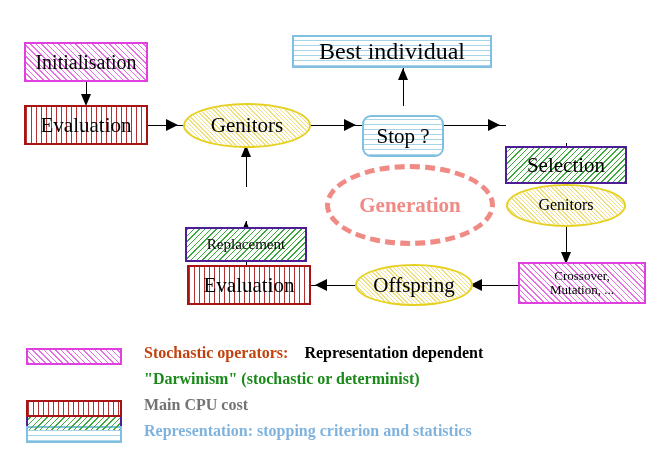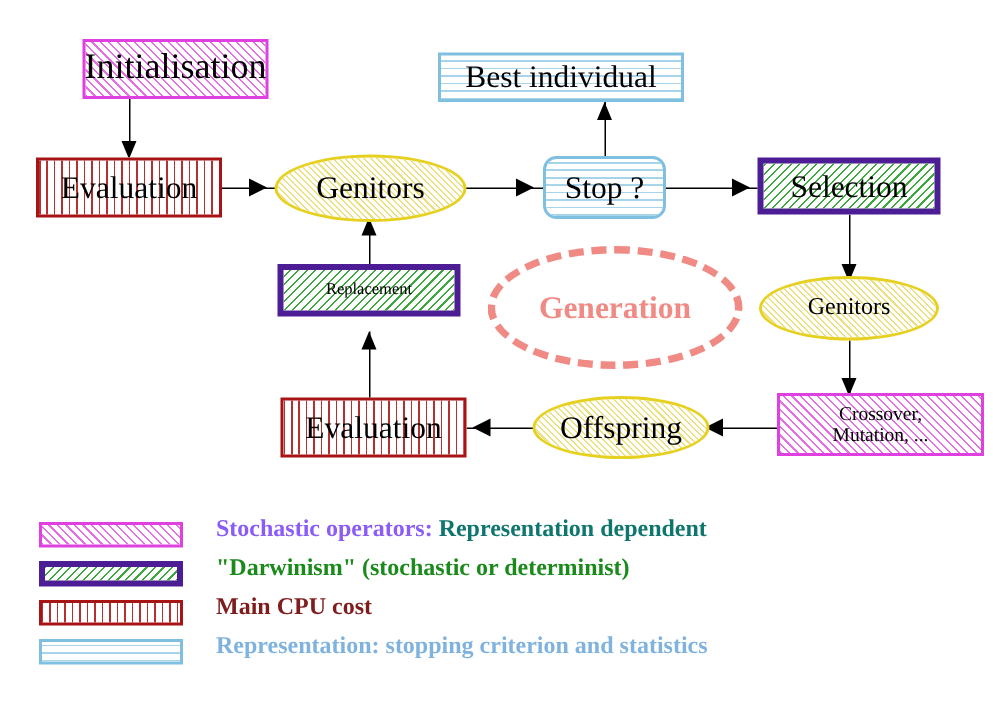--- a/index.html
+++ b/index.html
@@ -39,21 +39,21 @@
   }
 
   
   .fill-magenta { border: 2px solid #e040e0; background: #ffffff; }
   .fill-magenta .hatch {
     background-image: repeating-linear-gradient(45deg,
       #e66fe6 0px, #e66fe6 1px, rgba(255,255,255,0) 1px, rgba(255,255,255,0) 4px);
   }
 
   
-  .fill-green { border: 4px solid #4c1d95; background: #ffffff; }
+  .fill-green { border: 2px solid #4c1d95; background: #ffffff; margin-top: 41px; }
   .fill-green .hatch {
     background-image: repeating-linear-gradient(-45deg,
       #3aa83a 0px, #3aa83a 1px, rgba(255,255,255,0) 1px, rgba(255,255,255,0) 4px);
   }
 
   
   .fill-red { border: 2px solid #a81414; background: #ffffff; }
   .fill-red .hatch {
     background-image: repeating-linear-gradient(90deg,
       #b53030 0px, #b53030 1px, rgba(255,255,255,0) 1px, rgba(255,255,255,0) 5px);
@@ -148,103 +148,103 @@
   <div class="edge edge-v" style="left:246px; top:221px; height:45px;"></div>
   <div class="arrowhead ah-up" style="left:241px; top:221px;"></div>
 
   <div class="edge edge-v" style="left:246px; top:145px; height:42px;"></div>
   <div class="arrowhead ah-up" style="left:241px; top:145px;"></div>
 
   <div class="gen-ellipse" style="left:325px; top:164px; width:170px; height:82px; font-size:21px;font-weight:bold;">
     <span class="lbl">Generation</span>
   </div>
 
-  <div class="node fill-magenta" style="left:24px; top:26px; width:124px; height:40px; font-size:24px;margin-left:31px;">
+  <div class="node fill-magenta" style="left:24px; top:42px; width:124px; height:40px; font-size:20px;">
     <span class="hatch"></span>
     <span class="lbl">Initialisation</span>
   </div>
 
   <div class="node fill-red" style="left:24px; top:105px; width:124px; height:40px; font-size:21px;">
     <span class="hatch"></span>
     <span class="lbl">Evaluation</span>
   </div>
 
   <div class="node fill-yellow ellipse" style="left:183px; top:103px; width:128px; height:45px; font-size:21px;">
     <span class="hatch"></span>
     <span class="lbl">Genitors</span>
   </div>
 
-  <div class="node fill-blue" style="left:292px; top:35px; width:164px; height:33px; font-size:21px;">
+  <div class="node fill-blue" style="left:292px; top:35px; width:200px; height:33px; font-size:24px;">
     <span class="hatch"></span>
     <span class="lbl">Best individual</span>
   </div>
 
-  <div class="node fill-blue rounded" style="left:362px; top:104px; width:82px; height:42px; font-size:21px;">
+  <div class="node fill-blue rounded" style="left:362px; top:115px; width:82px; height:42px; font-size:21px;">
     <span class="hatch"></span>
     <span class="lbl">Stop ?</span>
   </div>
 
   <div class="node fill-green" style="left:505px; top:105px; width:122px; height:38px; font-size:21px;">
     <span class="hatch"></span>
     <span class="lbl">Selection</span>
   </div>
 
   <div class="node fill-yellow ellipse" style="left:506px; top:184px; width:120px; height:43px; font-size:16px;">
     <span class="hatch"></span>
     <span class="lbl">Genitors</span>
   </div>
 
-  <div class="node fill-magenta" style="left:518px; top:262px; width:138px; height:42px; font-size:13px;">
+  <div class="node fill-magenta" style="left:518px; top:262px; width:128px; height:42px; font-size:13px;">
     <span class="hatch"></span>
     <span class="lbl">Crossover,
 Mutation, ...</span>
   </div>
 
   <div class="node fill-yellow ellipse" style="left:355px; top:264px; width:118px; height:42px; font-size:21px;">
     <span class="hatch"></span>
     <span class="lbl">Offspring</span>
   </div>
 
   <div class="node fill-red" style="left:187px; top:265px; width:124px; height:40px; font-size:21px;">
     <span class="hatch"></span>
     <span class="lbl">Evaluation</span>
   </div>
 
-  <div class="node fill-green" style="left:185px; top:176px; width:122px; height:35px; font-size:11px;">
+  <div class="node fill-green" style="left:185px; top:186px; width:122px; height:35px; font-size:15px;">
     <span class="hatch"></span>
     <span class="lbl">Replacement</span>
   </div>
 
   <div id="legend">
 
     <div class="legend-row" style="top:6px;">
       <span class="legend-swatch fill-magenta">
         <span class="hatch"></span>
       </span>
       <span class="legend-text">
-        <span class="part1" style="color:#8b5cf6;">Stochastic operators:</span>
-        <span class="part2" style="color:#0f766e; ">Representation dependent</span>
+        <span class="part1" style="color:#c2410c;">Stochastic operators:</span>
+        <span class="part2" style="color:#000000; margin-left:12px;">Representation dependent</span>
       </span>
     </div>
 
     <div class="legend-row" style="top:32px;">
       <span class="legend-swatch fill-green">
         <span class="hatch"></span>
       </span>
       <span class="legend-text">
         <span class="part1" style="color:#1a8a1a;">"Darwinism" (stochastic or determinist)</span>
       </span>
     </div>
 
     <div class="legend-row" style="top:58px;">
       <span class="legend-swatch fill-red">
         <span class="hatch"></span>
       </span>
       <span class="legend-text">
-        <span class="part1" style="color:#7f1d1d;">Main CPU cost</span>
+        <span class="part1" style="color:#737373;">Main CPU cost</span>
       </span>
     </div>
 
     <div class="legend-row" style="top:84px;">
       <span class="legend-swatch fill-blue">
         <span class="hatch"></span>
       </span>
       <span class="legend-text">
         <span class="part1" style="color:#7fb3de;">Representation: stopping criterion and statistics</span>
       </span>

